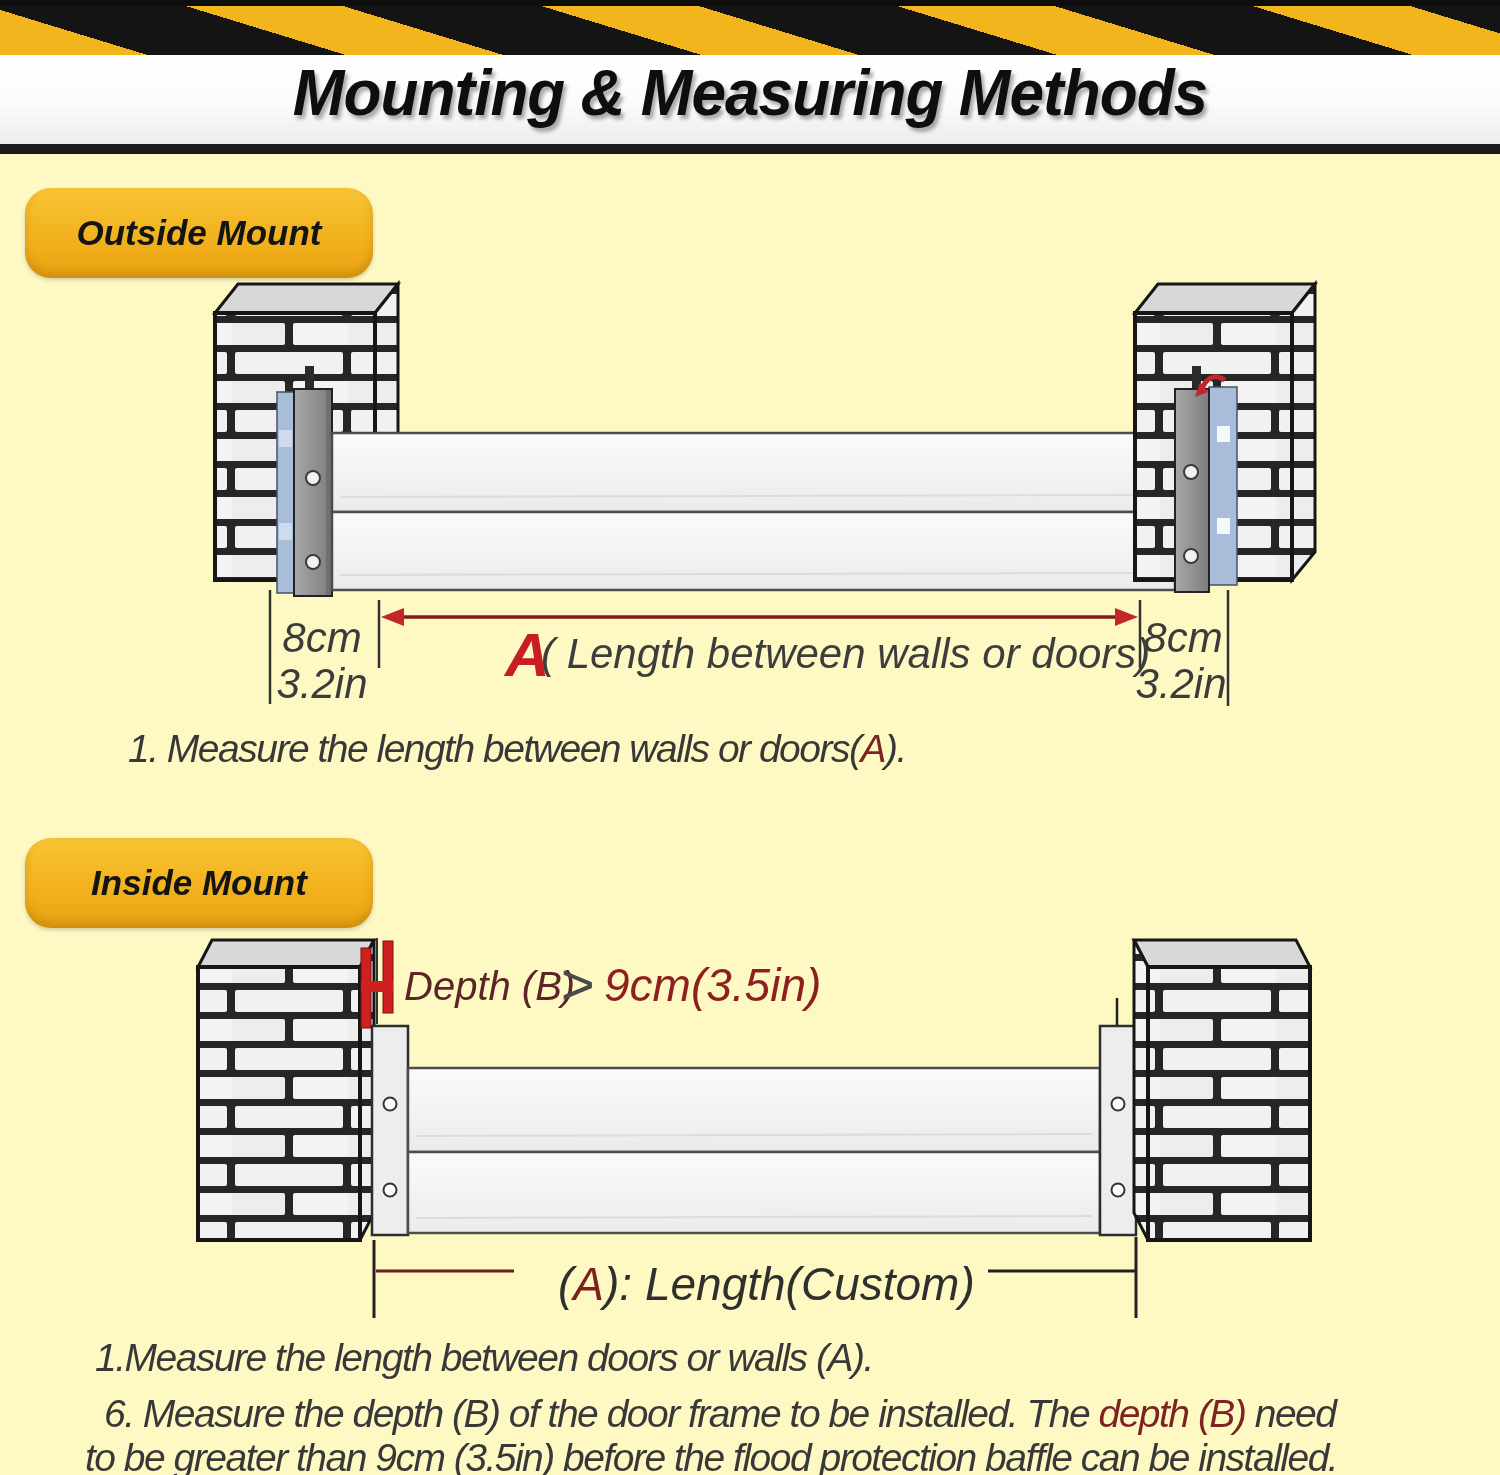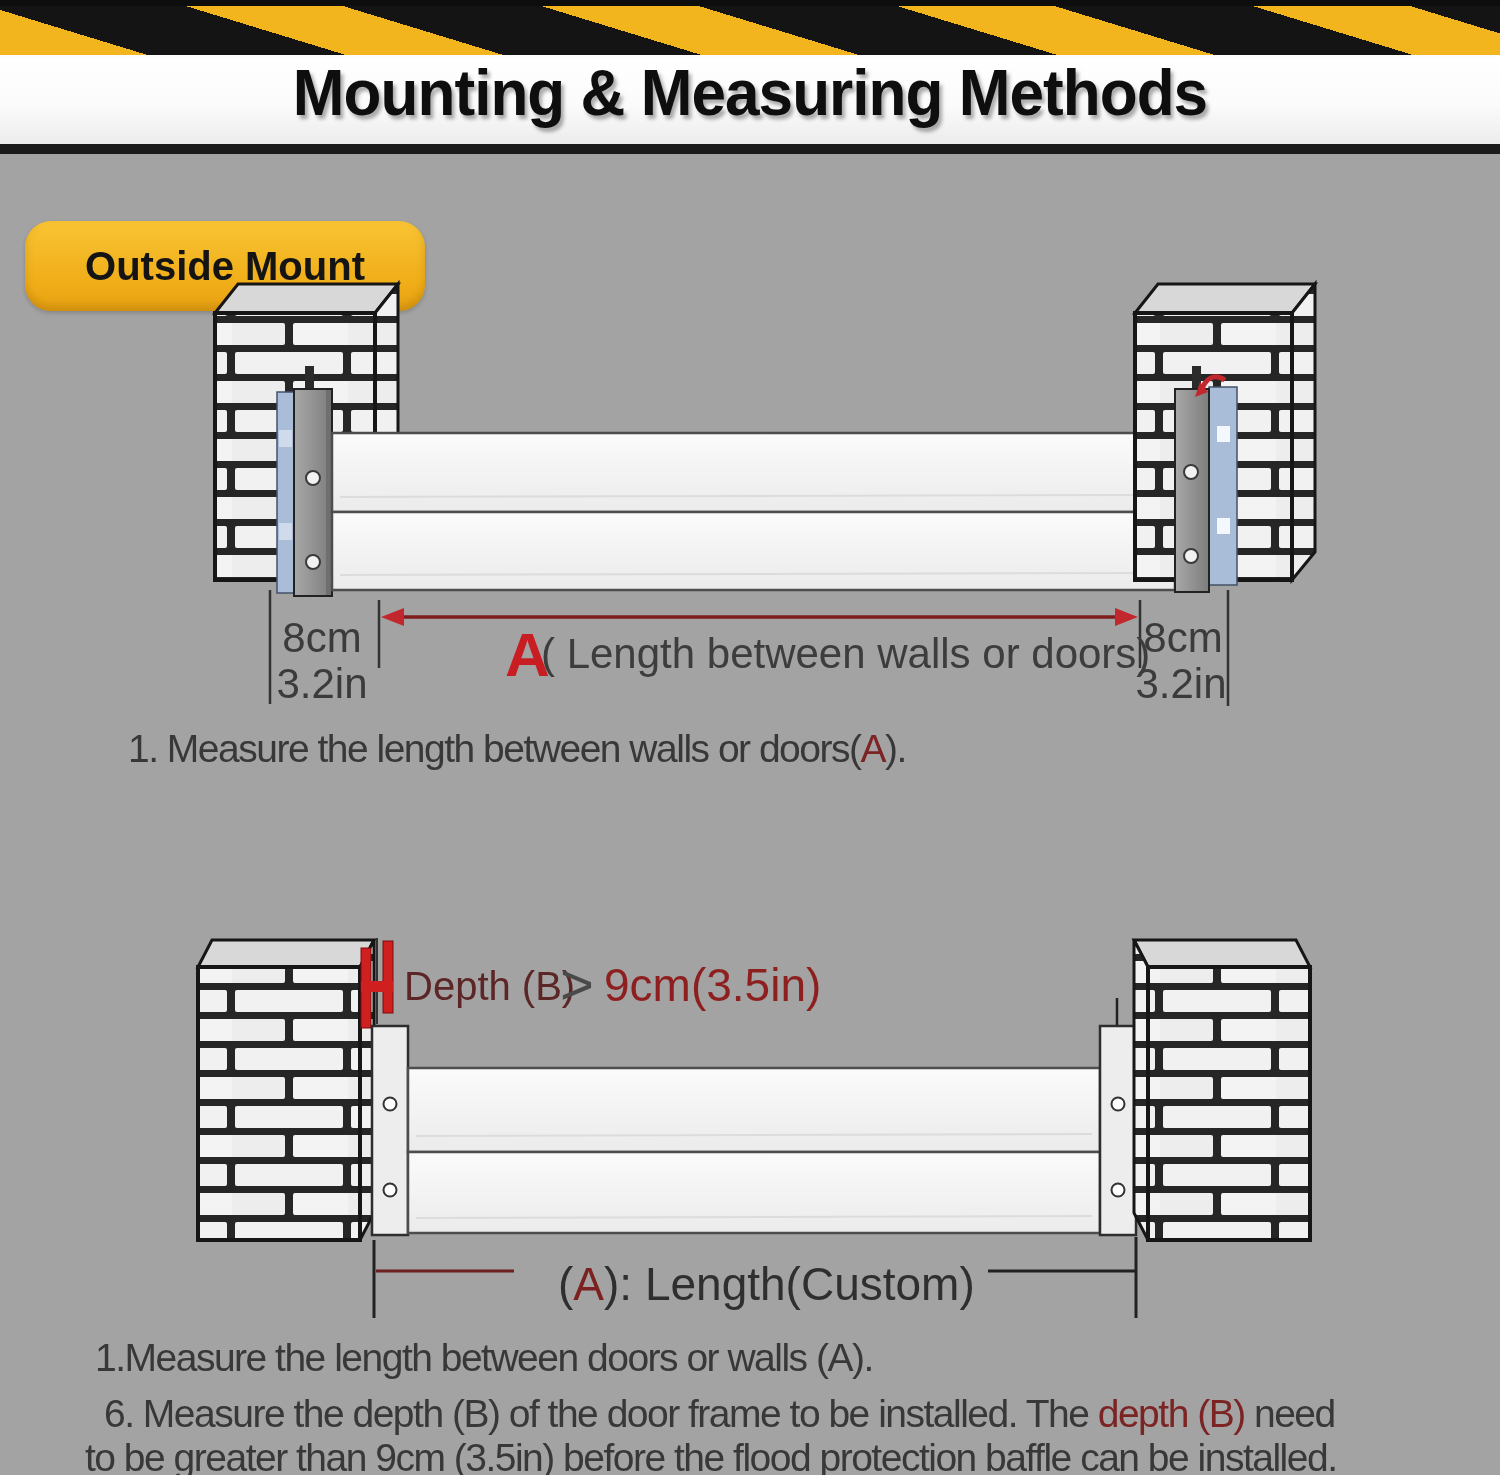--- a/index.html
+++ b/index.html
@@ -1,18 +1,18 @@
 <!DOCTYPE html>
 <html><head>
 <meta charset="utf-8">
 <style>
   html,body{margin:0;padding:0;background:#ffffff;}
   .page{
     position:relative;width:1500px;height:1475px;overflow:hidden;
-    background:#a3a3a3;font-family:"Liberation Sans",sans-serif;color:#383838;
+    background:#fef9c3;font-family:"Liberation Sans",sans-serif;color:#383838;font-style:italic;
   }
   
   .caution-band{
     position:absolute;top:0;left:0;width:1500px;height:52px;
     border-top:6px solid #0d0d0d;
     background:repeating-linear-gradient(17deg,#f3b51d 0 46px,#141414 46px 104px);
     box-shadow:inset 0 -3px 0 #fdfdfd;
   }
   .title-band{
     position:absolute;top:58px;left:0;width:1500px;height:86px;
@@ -20,25 +20,25 @@
   }
   .page-title{
     position:absolute;top:56px;left:0;width:1500px;margin:0;text-align:center;
     font-size:64px;font-weight:bold;letter-spacing:-1px;color:#0e0e0e;
     text-shadow:3px 4px 4px rgba(70,70,70,.45);
     transform:scaleX(.97);transform-origin:center;
   }
   .title-rule{position:absolute;top:144px;left:0;width:1500px;height:10px;background:#1b1b1b;}
   
   .badge{
-    position:absolute;left:25px;width:400px;height:90px;border-radius:26px;
+    position:absolute;left:25px;width:348px;height:90px;border-radius:26px;
     background:linear-gradient(180deg,#f8c434 0%,#f0ad18 70%,#e8a212 100%);
     box-shadow:inset 0 -5px 8px rgba(130,85,0,.28), 0 2px 4px rgba(0,0,0,.18);
     display:flex;align-items:center;justify-content:center;
-    font-size:40px;font-weight:bold;color:#141414;margin-top:33px;
+    font-size:35px;font-weight:bold;color:#141414;
   }
   .badge-outside{top:188px;}
   .badge-inside{top:838px;}
   
   .diagram{position:absolute;left:0;width:1500px;display:block;}
   .diagram-outside{top:280px;height:430px;}
   .diagram-inside{top:930px;height:400px;}
   svg text{font-family:"Liberation Sans",sans-serif;}
   .t-meas{font-size:42px;fill:#3b3b3b;}
   .t-big-a{font-size:62px;font-weight:bold;fill:#c81e23;}
@@ -151,20 +151,23 @@
       <text x="1181" y="698" text-anchor="middle" class="t-meas">3.2in</text>
       <text x="505" y="676" class="t-big-a">A</text>
       <text x="541" y="668" class="t-label">( Length between walls or doors)</text>
     </g>
   </svg>
 
   <div class="steps steps-outside">
     <p><span>1. Measure the length between walls or doors(</span><span class="maroon">A</span><span>).</span></p>
   </div>
 
+  <div class="badge badge-inside">
+    <span>Inside Mount</span>
+  </div>
 
   <svg class="diagram diagram-inside" viewBox="0 930 1500 400">
 
     <g>
       <polygon points="198,967 212,940 374,940 360,967" fill="#d8d8d8" stroke="#161616" stroke-width="3"></polygon>
       <polygon points="360,967 374,940 374,1213 360,1240" fill="url(#brick)" stroke="#161616" stroke-width="3"></polygon>
       <rect x="198" y="967" width="162" height="273" fill="url(#brick)" stroke="#161616" stroke-width="4"></rect>
     </g>
 
     <g>

